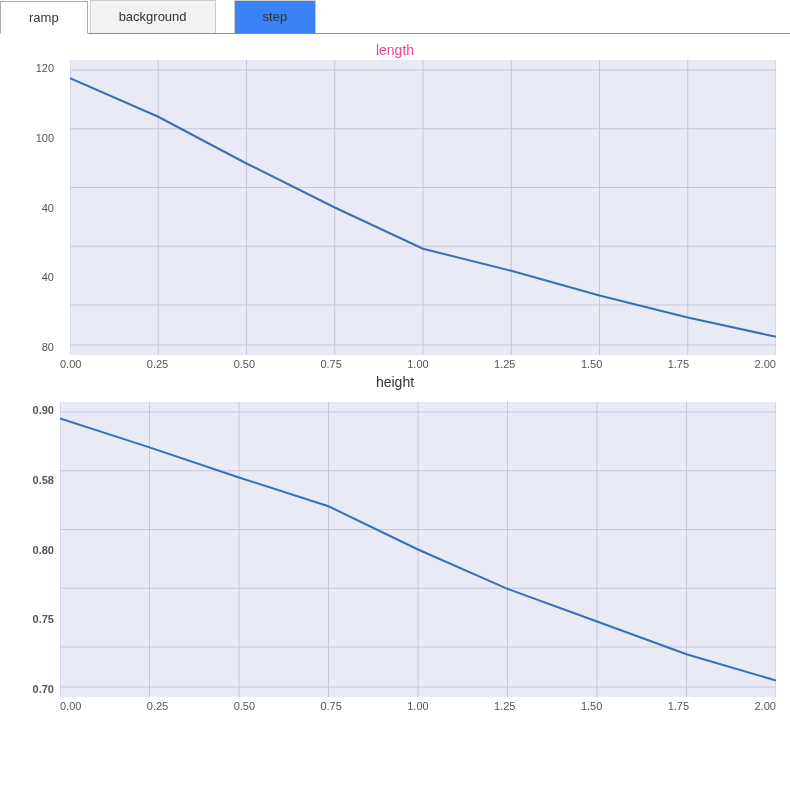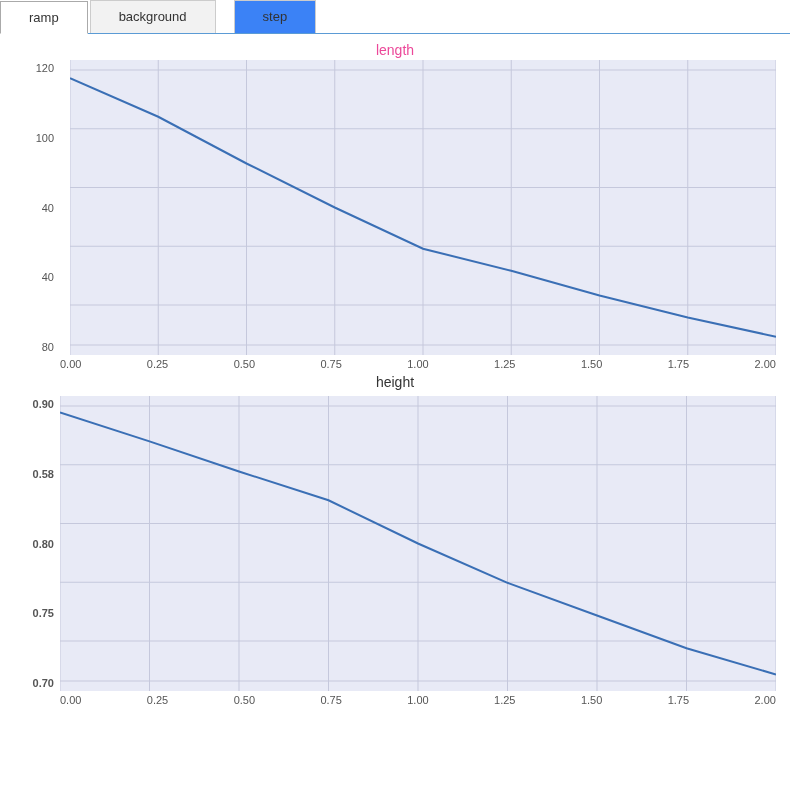--- a/index.html
+++ b/index.html
@@ -87,21 +87,21 @@
       <span>0.75</span>
       <span>1.00</span>
       <span>1.25</span>
       <span>1.50</span>
       <span>1.75</span>
       <span>2.00</span>
     </div>
   </div>
 
   <div style="margin-top:4px;">
-    <div style="text-align:center; font-size:14px; color:#333; margin-bottom:6px;">height</div>
+    <div style="text-align:center; font-size:14px; color:#333; margin-bottom:12px;">height</div>
     <div style="display:flex; flex-direction:row; height:295px;">
 
       <div style="width:46px; display:flex; flex-direction:column; justify-content:space-between; align-items:flex-end; padding-right:6px; font-size:11px; color:#555; padding-top:2px; padding-bottom:2px;font-weight:bold;">
         <span>0.90</span>
         <span>0.58</span>
         <span>0.80</span>
         <span>0.75</span>
         <span>0.70</span>
       </div>
 

